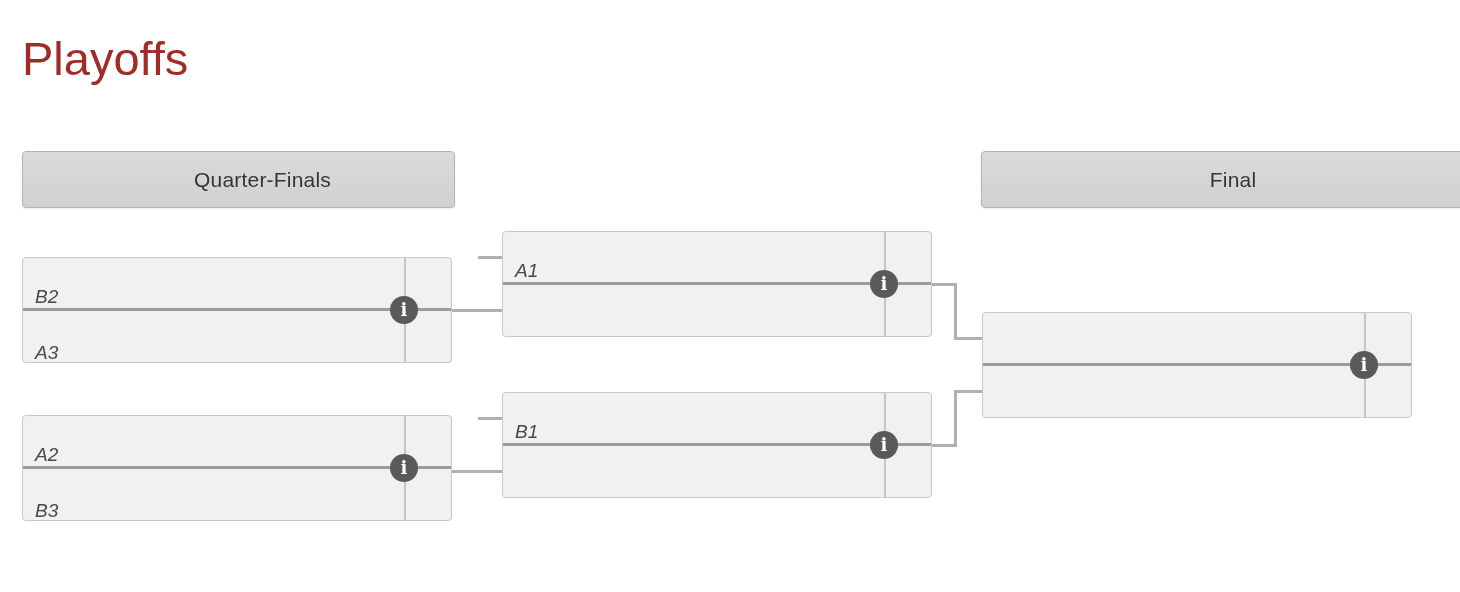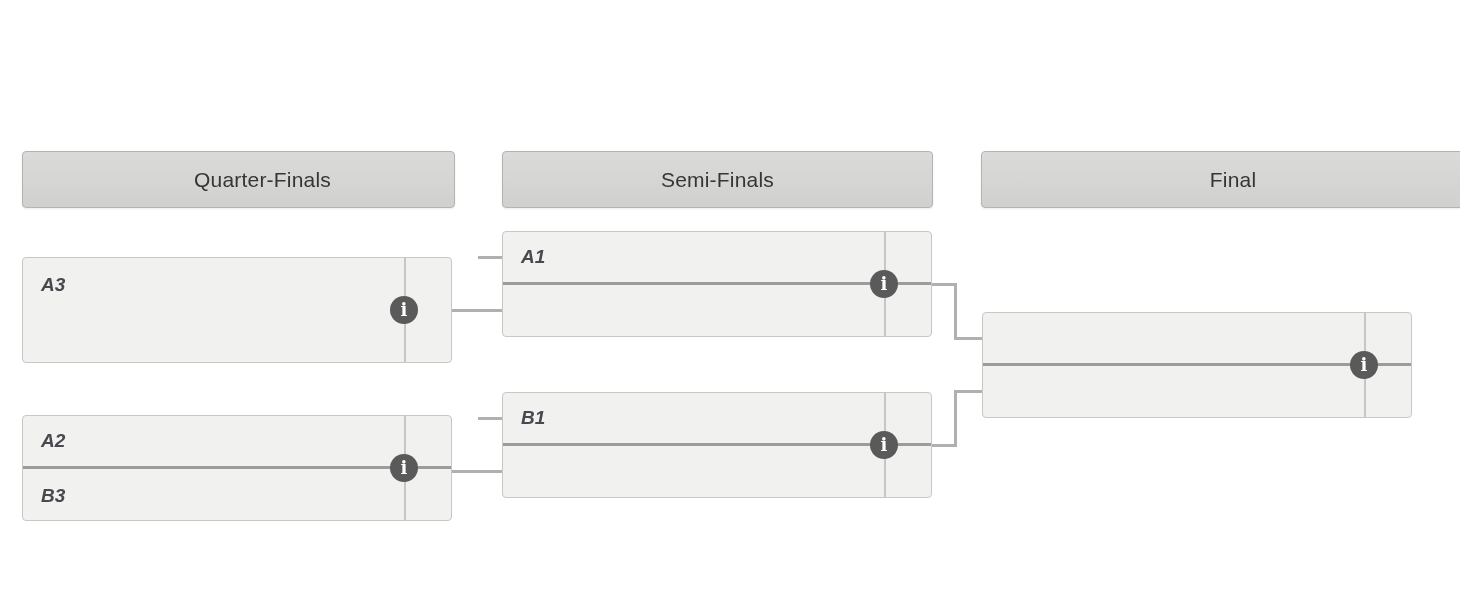--- a/index.html
+++ b/index.html
@@ -42,23 +42,22 @@
     font-size:21px;color:var(--header-text);letter-spacing:.2px;
   }
 
   .match{
     position:absolute;width:430px;height:106px;
     background:var(--box-bg);
     border:1px solid var(--box-border);
     border-radius:4px;
   }
   .slot{
-    position:relative;height:53px;display:flex;align-items:center;
-    padding-left:18px;
-    font-weight:bold;
+    position:relative;height:53px;display:flex;align-items:flex-end;
+    padding-left:12px;
   }
   .slot.top{border-bottom:3px solid var(--divider-color);}
   .team{
     font-size:19px;font-style:italic;color:var(--team-text);
   }
   .score-line{
     position:absolute;left:381px;top:0;bottom:0;width:2px;
     background:var(--score-line-color);
   }
   .info-icon{
@@ -74,45 +73,46 @@
   }
 
   .hline{position:absolute;height:3px;background:var(--connector-color);}
   .vline{position:absolute;width:3px;background:var(--connector-color);}
 </style>
 </head>
 <body>
 
 <div class="canvas">
 
+  <h1 class="page-title">Playoffs</h1>
 
   <div class="round-header" style="left:22px;width:433px;padding-left:48px;">
     <span>Quarter-Finals</span>
-  </div>
-  <div class="round-header" style="left:502px;width:431px;">
-    <span>Semi-Finals</span>
   </div>
   <div class="round-header" style="left:981px;width:504px;">
     <span>Final</span>
   </div>
 
   <div class="hline" style="left:452px;top:309px;width:50px;"></div>
   <div class="hline" style="left:478px;top:256px;width:24px;"></div>
   <div class="hline" style="left:452px;top:470px;width:50px;"></div>
   <div class="hline" style="left:478px;top:417px;width:24px;"></div>
 
   <div class="hline" style="left:932px;top:283px;width:25px;"></div>
   <div class="vline" style="left:954px;top:283px;height:57px;"></div>
   <div class="hline" style="left:954px;top:337px;width:28px;"></div>
 
   <div class="hline" style="left:932px;top:444px;width:25px;"></div>
   <div class="vline" style="left:954px;top:390px;height:57px;"></div>
   <div class="hline" style="left:954px;top:390px;width:28px;"></div>
 
   <div class="match" style="left:22px;top:257px;">
+    <div class="slot top">
+      <span class="team">B2</span>
+    </div>
     <div class="slot bottom">
       <span class="team">A3</span>
     </div>
     <div class="score-line"></div>
     <div class="info-icon">
       <span class="glyph">i</span>
     </div>
   </div>
 
   <div class="match" style="left:22px;top:415px;">

